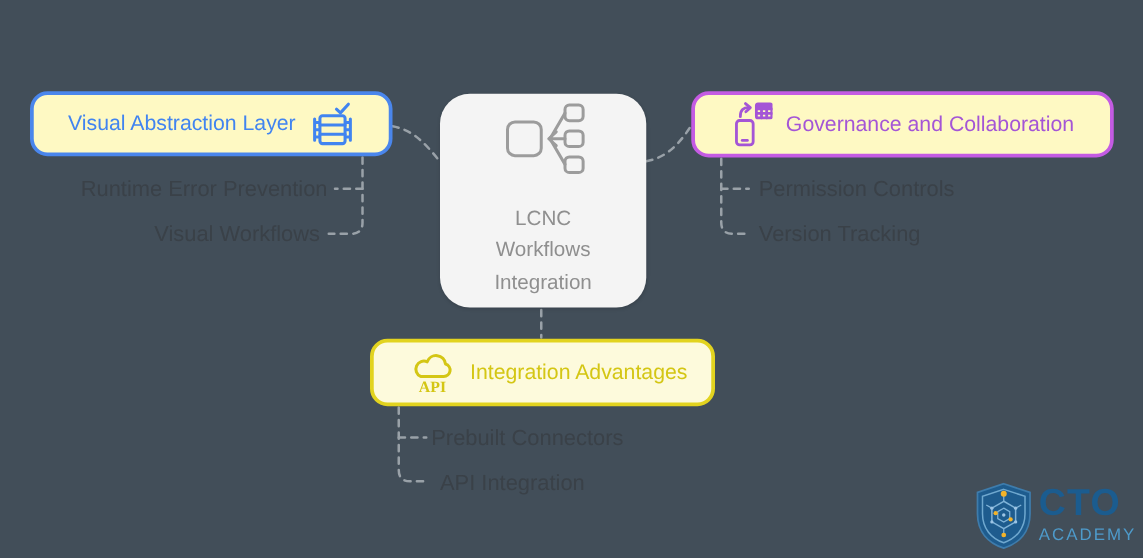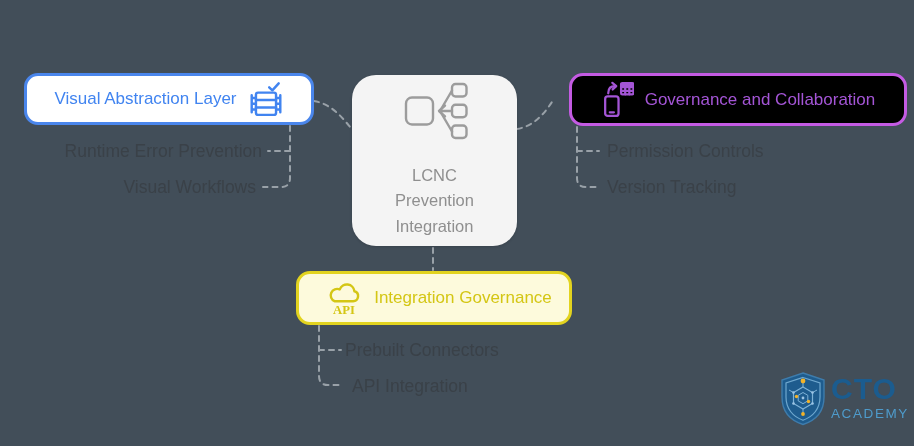--- a/index.html
+++ b/index.html
@@ -22,45 +22,45 @@
     background:#F4F4F4;border-radius:24px;
     flex-direction:column;gap:23px;
     box-shadow:0 1px 3px rgba(0,0,0,0.15);
   }
   .center-label{color:#8F8F8F;font-size:16.5px;line-height:1.55;text-align:center;}
 
   
   .branch{gap:11px;padding:0 14px;font-size:17px;font-weight:500;white-space:nowrap;}
   .branch-blue{
     left:24px;top:73px;width:290px;height:52px;
-    background:#ffffff;border:3px solid #4A86EC;border-radius:14px;color:#4184F0;
+    background:#fef9c3;border:3px solid #4A86EC;border-radius:14px;color:#4184F0;
   }
   .branch-purple{
     left:553px;top:73px;width:338px;height:53px;
-    background:#000000;border:3px solid #C45BE3;border-radius:14px;color:#A455D6;margin-left:16px;
+    background:#fef9c3;border:3px solid #C45BE3;border-radius:14px;color:#A455D6;
   }
   .branch-yellow{
     left:296px;top:271px;width:276px;height:54px;
     background:#FDFADC;border:3px solid #E2D31F;border-radius:14px;color:#D4C614;padding-left:23px;
   }
   .branch svg{flex:0 0 auto;}
 
   
   .sub-label{
     position:absolute;font-size:17.5px;font-weight:500;color:#3A4148;white-space:nowrap;
   }
   .sub-runtime{right:652px;top:141px;}
   .sub-workflows{right:658px;top:177px;}
   .sub-permission{left:607px;top:141px;}
   .sub-version{left:607px;top:177px;}
   .sub-prebuilt{left:345px;top:340px;}
   .sub-api{left:352px;top:376px;}
 
   
-  .logo{position:absolute;left:778px;top:372px;display:flex;align-items:flex-start;gap:3px;}
+  .logo{position:absolute;left:778px;top:386px;display:flex;align-items:flex-start;gap:3px;}
   .logo-text{display:flex;flex-direction:column;margin-top:4px;}
   .logo-title{font-size:30px;font-weight:bold;color:#1B5C8F;letter-spacing:1px;line-height:0.85;}
   .logo-subtitle{font-size:13.5px;font-weight:normal;color:#4E9BCB;letter-spacing:1.6px;margin-top:4px;}
 </style>
 </head>
 <body>
 
 <div class="canvas">
 
   <svg class="connectors" aria-hidden="true">
@@ -81,21 +81,21 @@
         <rect x="5" y="15.5" width="27" height="27" rx="6"></rect>
         <rect x="51" y="2" width="14.5" height="12.5" rx="3.5"></rect>
         <rect x="51" y="22.7" width="14.5" height="12.5" rx="3.5"></rect>
         <rect x="51" y="43.5" width="14.5" height="12.5" rx="3.5"></rect>
         <path d="M39,29 L51,8.5 M39,29 L51,29 M39,29 L51,49.5"></path>
         <path d="M44,23.5 L38,29 L44,34.5"></path>
       </g>
     </svg>
     <div class="center-label">
       <div>LCNC</div>
-      <div>Prevention</div>
+      <div>Workflows</div>
       <div>Integration</div>
     </div>
   </div>
 
   <div class="node branch branch-blue">
     <span>Visual Abstraction Layer</span>
     <svg width="36" height="36" viewBox="0 0 34 34">
       <g fill="none" stroke="#4184F0" stroke-width="2.3" stroke-linecap="round" stroke-linejoin="round">
         <polyline points="20,6 23,8.8 29,2.2"></polyline>
         <rect x="7.5" y="11" width="19" height="21" rx="2"></rect>
@@ -119,21 +119,21 @@
       <rect x="19.5" y="2" width="12" height="4" rx="1.2" fill="#A455D6"></rect>
     </svg>
     <span>Governance and Collaboration</span>
   </div>
 
   <div class="node branch branch-yellow">
     <svg width="38" height="38" viewBox="0 0 36 36">
       <path d="M9,21 h17.5 a4.8,4.8 0 0 0 1.4,-9.4 a7.2,7.2 0 0 0 -13.9,-1.7 A5.2,5.2 0 0 0 9,21 Z" fill="none" stroke="#D4C614" stroke-width="2.3" stroke-linejoin="round" stroke-linecap="round"></path>
       <text x="18" y="33" text-anchor="middle" font-family="Liberation Serif, serif" font-size="12" font-weight="bold" fill="#D4C614">API</text>
     </svg>
-    <span>Integration Governance</span>
+    <span>Integration Advantages</span>
   </div>
 
   <div class="sub-label sub-runtime">Runtime Error Prevention</div>
   <div class="sub-label sub-workflows">Visual Workflows</div>
   <div class="sub-label sub-permission">Permission Controls</div>
   <div class="sub-label sub-version">Version Tracking</div>
   <div class="sub-label sub-prebuilt">Prebuilt Connectors</div>
   <div class="sub-label sub-api">API Integration</div>
 
   <div class="logo">

